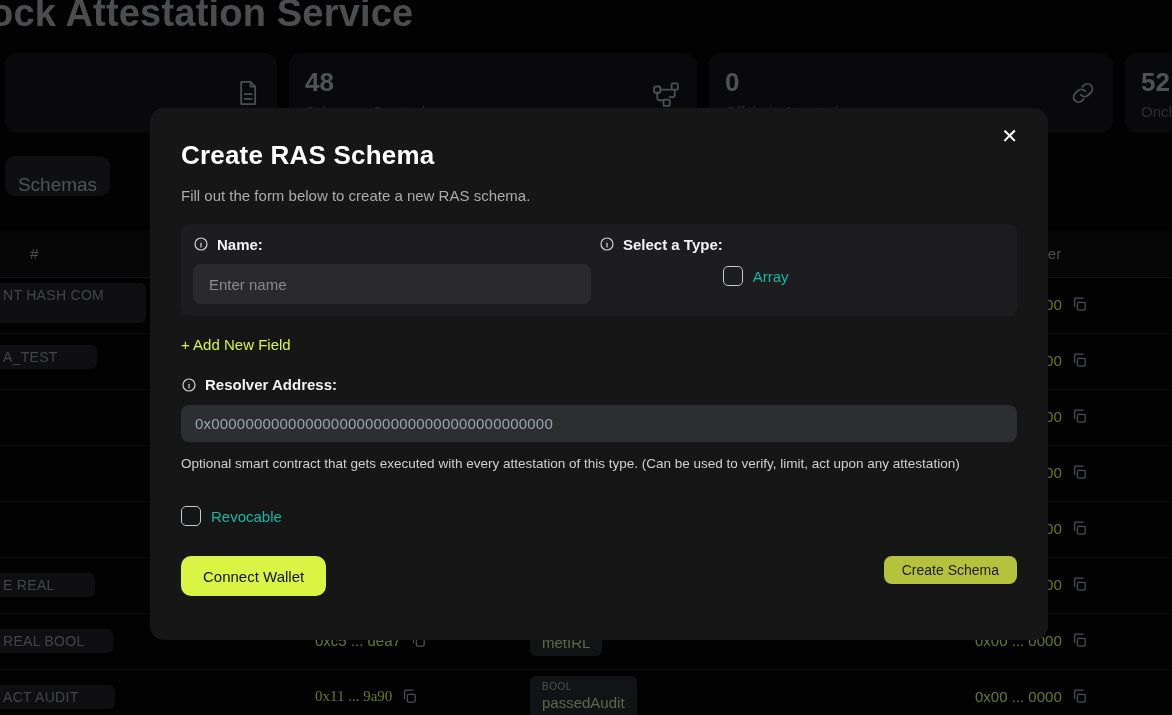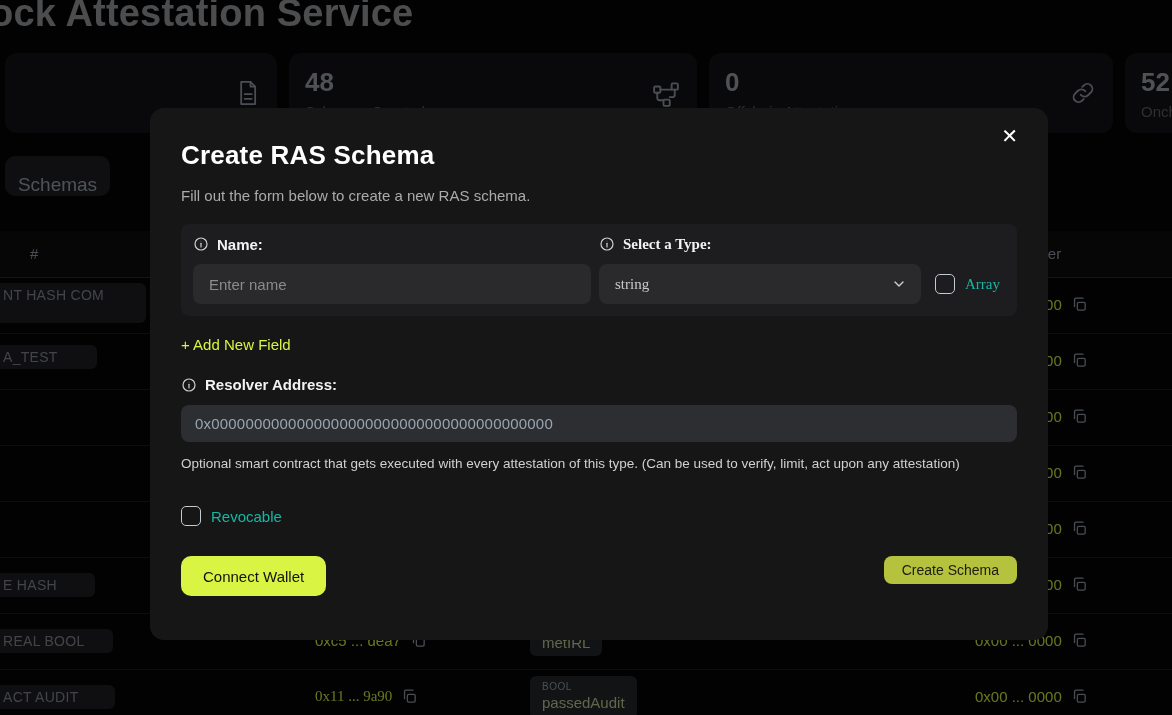--- a/index.html
+++ b/index.html
@@ -57,21 +57,21 @@
     position:absolute;top:14px;right:26px;background:none;border:none;color:#fff;
     font-size:20px;line-height:1;cursor:pointer;padding:4px;font-family:inherit;
   }
   .modal-title{font-size:26px;font-weight:600;letter-spacing:.2px;color:#ffffff;}
   .modal-subtitle{margin-top:16px;font-size:15px;color:#ababab;}
   .form-panel{
     margin-top:20px;background:#1d1d1f;border-radius:8px;padding:12px;
     display:flex;gap:8px;box-sizing:border-box;
   }
   .field-col-left{width:398px;flex:none;}
-  .field-col-right{flex:1;display:flex;flex-direction:column;font-family:Liberation Serif, serif;}
+  .field-col-right{flex:1;display:flex;flex-direction:row;}
   .field-label{display:flex;align-items:center;gap:8px;font-size:15px;font-weight:600;color:#f2f2f2;height:16px;}
   .info-icon{color:#cfcfcf;flex:none;}
   .text-input{
     margin-top:12px;width:100%;height:40px;box-sizing:border-box;border:none;outline:none;
     background:#2a2a2c;border-radius:8px;padding:0 16px;font-size:15px;color:#e5e5e5;
     font-family:inherit;
   }
   .text-input::placeholder{color:#8b8b8b;}
   .type-row{margin-top:12px;display:flex;align-items:center;gap:14px;}
   .select-box{
@@ -173,21 +173,21 @@
   <div class="row-sep" style="top:613px;"></div>
   <div class="row-sep" style="top:669px;"></div>
 
   <div class="name-badge badge-pad" style="left:-40px;top:283px;width:137px;height:32px;">
     <span>NT HASH COM</span>
   </div>
   <div class="name-badge badge-pad" style="left:-40px;top:345px;width:88px;">
     <span>A_TEST</span>
   </div>
   <div class="name-badge badge-pad" style="left:-40px;top:573px;width:86px;">
-    <span>E HASH</span>
+    <span>E REAL</span>
   </div>
   <div class="name-badge badge-pad" style="left:-40px;top:629px;width:104px;">
     <span>REAL BOOL</span>
   </div>
   <div class="name-badge badge-pad" style="left:-40px;top:685px;width:106px;">
     <span>ACT AUDIT</span>
   </div>
 
   <div class="hash-cell" style="left:975px;top:296px;">
     <span>0x00 ... 0000</span>
@@ -318,28 +318,20 @@
         <span class="info-icon">
           <svg width="16" height="16" viewBox="0 0 24 24" fill="none" stroke="currentColor" stroke-width="1.8" stroke-linecap="round">
               <circle cx="12" cy="12" r="9"></circle>
               <line x1="12" y1="11" x2="12" y2="16.5"></line>
               <circle cx="12" cy="7.6" r="0.6" fill="currentColor" stroke="none"></circle>
             </svg>
         </span>
         <span>Select a Type:</span>
       </div>
       <div class="type-row">
-        <div class="select-box">
-          <span>string</span>
-          <span class="chevron-icon">
-            <svg width="16" height="16" viewBox="0 0 24 24" fill="none" stroke="currentColor" stroke-width="2" stroke-linecap="round" stroke-linejoin="round">
-                <polyline points="6 9 12 15 18 9"></polyline>
-              </svg>
-          </span>
-        </div>
         <div class="check-row">
           <span class="checkbox"></span>
           <span class="check-label">Array</span>
         </div>
       </div>
     </div>
   </div>
 
   <a class="add-field-link">+ Add New Field</a>
 

